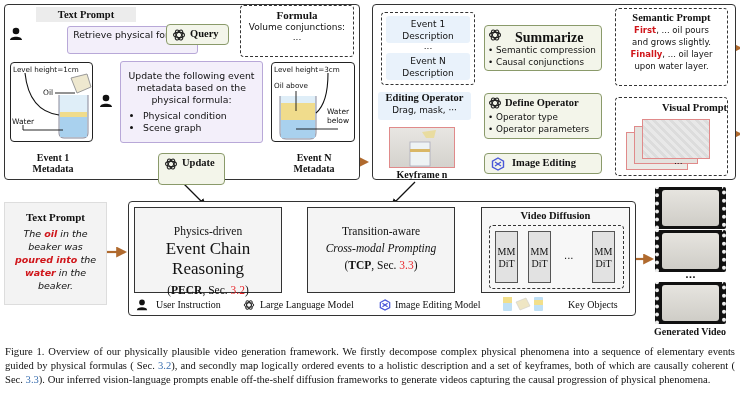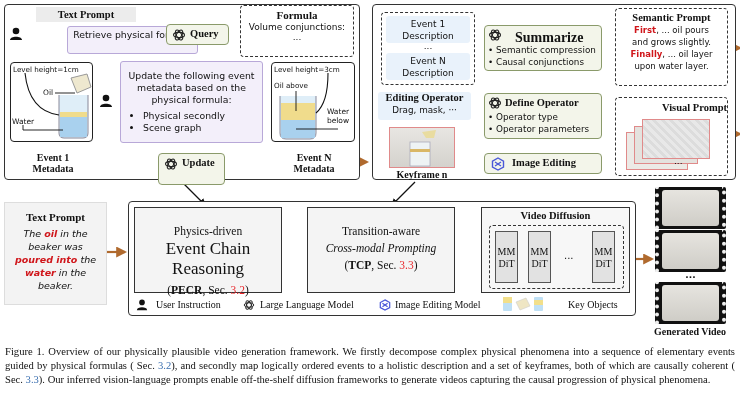--- a/index.html
+++ b/index.html
@@ -123,21 +123,21 @@
 <span class="abs" style="left:99px;top:94px;width:14px;height:14px;">
   <svg width="14" height="14" viewBox="0 0 14 14" style="position:static">
       <circle cx="7" cy="4" r="3.3" fill="#111"></circle>
       <path d="M1,13 C1,8.5 13,8.5 13,13 z" fill="#111"></path>
     </svg>
 </span>
 
 <div class="abs purplebox sans" style="left:120px;top:61px;width:143px;height:82px;font-size:9.3px;">
   <div class="center" style="margin:8px 6px 4px 6px;line-height:12px;">Update the following event metadata based on the physical formula:</div>
   <ul style="margin:0;padding-left:22px;line-height:12px;">
-    <li>Physical secondly</li>
+    <li>Physical condition</li>
     <li>Scene graph</li>
   </ul>
 </div>
 
 <div class="abs beaker" style="left:271px;top:62px;width:84px;height:80px;">
   <span class="abs sans" style="left:2px;top:2px;font-size:7.2px;">Level height=3cm</span>
   <span class="abs sans" style="left:2px;top:18px;font-size:7.2px;">Oil above</span>
   <span class="abs sans center" style="left:50px;top:44px;width:32px;font-size:7.5px;line-height:9px;">Water below</span>
   <svg width="84" height="80">
     <path d="M8,33 L8,70 Q8,76 14,76 L38,76 Q44,76 44,70 L44,33" fill="#dfeef8" stroke="#889" stroke-width="1"></path>

